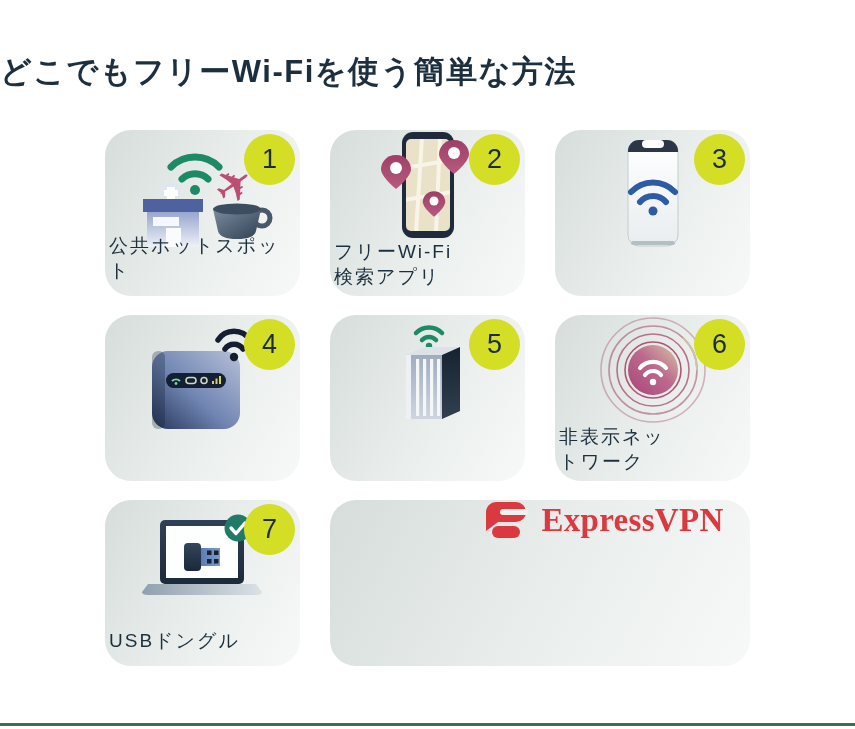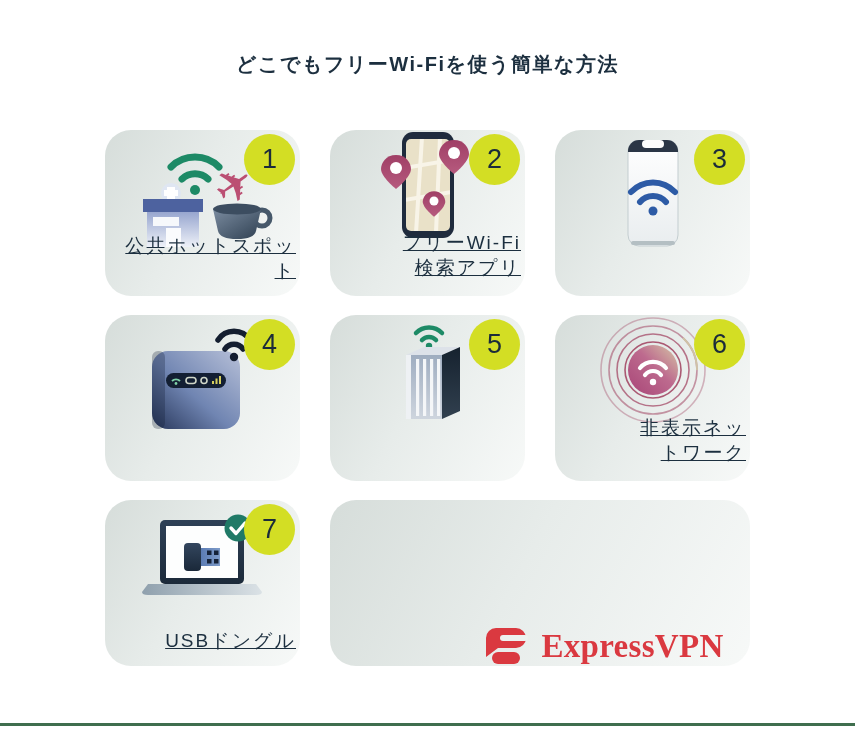--- a/index.html
+++ b/index.html
@@ -4,21 +4,21 @@
 <style>
   html,body{margin:0;padding:0;}
   body{
     width:855px;height:729px;position:relative;overflow:hidden;
     background:#ffffff;
     font-family:"Liberation Sans","DejaVu Sans",sans-serif;
     color:#1c2f3f;
   }
   .title{
     position:absolute;top:51px;left:0;width:100%;
-    text-align:center;font-size:20px;font-weight:600;
+    font-size:31px;font-weight:600;
     letter-spacing:1.5px;color:#1c2f3f;
   }
   .grid{
     position:absolute;left:105px;top:130px;
     display:grid;
     grid-template-columns:repeat(3,195px);
     grid-template-rows:repeat(3,166px);
     column-gap:30px;row-gap:19px;
   }
   .card{
@@ -31,27 +31,27 @@
     display:flex;align-items:center;justify-content:center;
     font-size:27px;color:#1b2b3a;
   }
   .icon-wrap{
     position:absolute;left:0;right:0;top:8px;bottom:46px;
     display:flex;align-items:center;justify-content:center;
   }
   .two .icon-wrap{bottom:62px;}
   .label{
     position:absolute;left:4px;right:4px;bottom:13px;
-    text-align:right;font-size:19px;letter-spacing:2px;
-    line-height:1.32;color:#1c2f3f;white-space:pre-line;text-decoration:underline;
-  }
-  .two .label{bottom:16px;margin-left:34px;}
+    text-align:left;font-size:19px;letter-spacing:2px;
+    line-height:1.32;color:#1c2f3f;white-space:pre-line;
+  }
+  .two .label{bottom:7px;}
   .wide{
     grid-column:2/4;grid-row:3;
-    display:flex;align-items:flex-end;justify-content:center;
+    display:flex;align-items:flex-start;justify-content:center;
   }
   .logo-row{display:flex;align-items:center;gap:13px;transform:translateX(62px);}
   .wordmark{
     font-family:"Liberation Serif","DejaVu Serif",serif;
     font-size:33px;font-weight:600;color:#da3940;letter-spacing:.3px;
   }
   .footer-line{position:absolute;left:0;right:0;top:723px;height:3px;background:#3f6e4e;}
   svg{display:block;}
 </style>
 </head>

